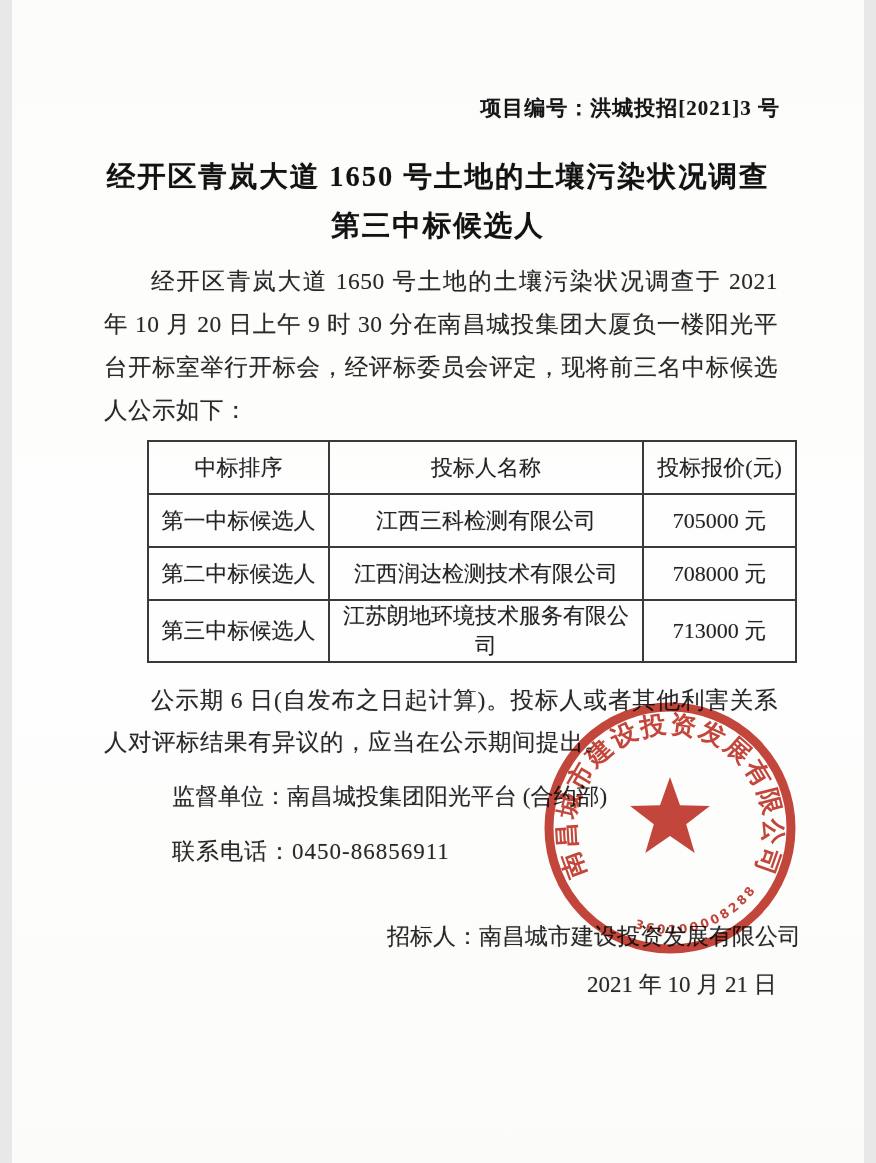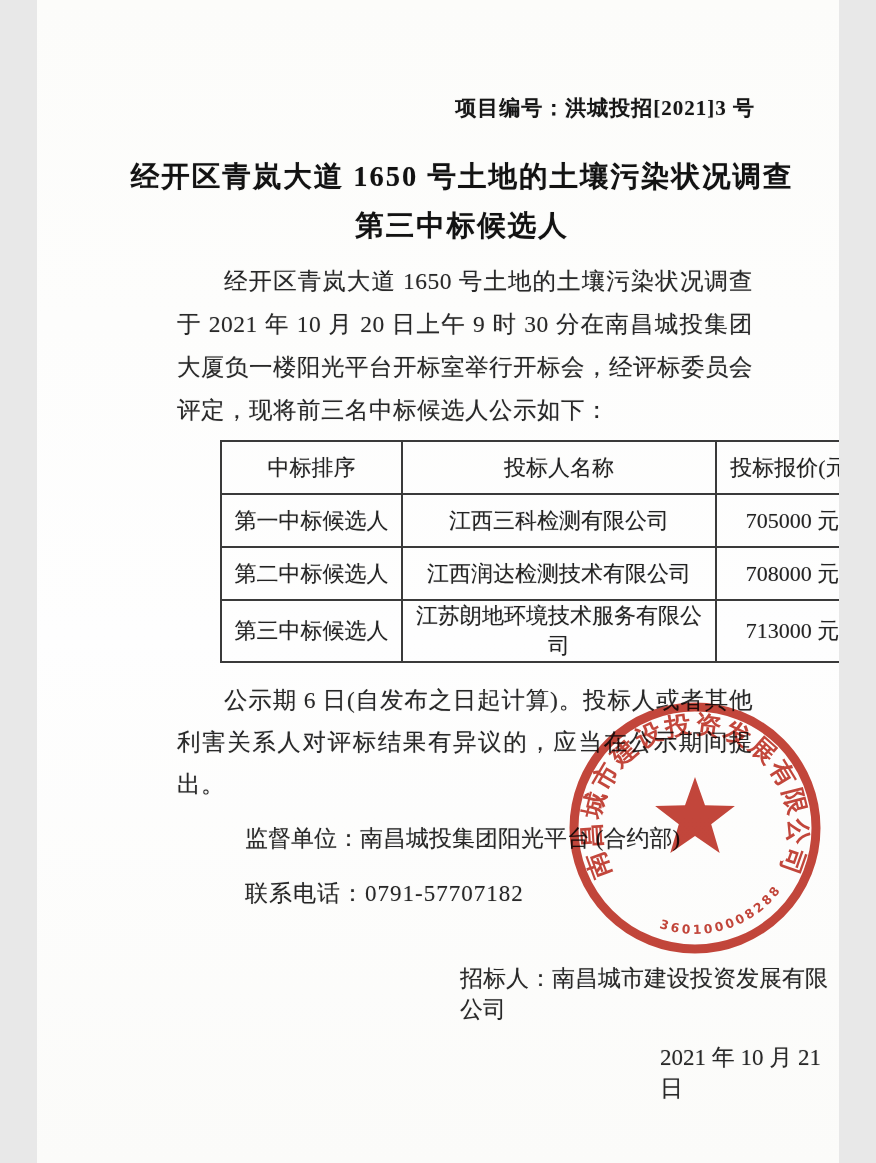--- a/index.html
+++ b/index.html
@@ -1,25 +1,24 @@
 <!DOCTYPE html>
 <html><head>
 <meta charset="utf-8">
 <style>
   html, body { margin: 0; padding: 0; background: #e8e8e8; }
   .page {
     position: relative;
-    width: 754px;
+    width: 852px;
     height: 1163px;
     margin: 0 auto;
     background: linear-gradient(180deg, #fcfcfa 0%, #fefefe 55%, #fbfbf9 100%);
     overflow: hidden;
     font-family: "Liberation Serif", serif;
     color: #242424;
-    padding-left: 48px;
   }
   .txt { text-shadow: 0 0 1px rgba(50,50,50,0.35); }
 
   .project-number {
     padding: 94px 84px 0 0;
     text-align: right;
     font-size: 21px;
     font-weight: bold;
     color: #161616;
     letter-spacing: 1px;
@@ -147,21 +146,21 @@
         <td>江苏朗地环境技术服务有限公司</td>
         <td>713000 元</td>
       </tr>
     </tbody>
   </table>
 
   <div class="notice-paragraph txt">公示期 6 日(自发布之日起计算)。投标人或者其他利害关系人对评标结果有异议的，应当在公示期间提出。</div>
 
   <div class="supervisor-line txt">监督单位：南昌城投集团阳光平台 (合约部)</div>
 
-  <div class="phone-line txt">联系电话：0791-57707182</div>
+  <div class="phone-line txt">联系电话：0450-86856911</div>
 
   <div class="tenderee-line txt">招标人：南昌城市建设投资发展有限公司</div>
 
   <div class="date-line txt">2021 年 10 月 21 日</div>
 
   <svg class="company-seal" viewBox="0 0 264 257" xmlns="http://www.w3.org/2000/svg">
     <defs>
       <path id="seal-top-arc" d="M 49.7 174.5 A 95 95 0 1 1 214.3 174.5" fill="none"></path>
       <path id="seal-bottom-arc" d="M 45.2 187.8 A 106 106 0 0 0 218.8 187.8" fill="none"></path>
     </defs>

